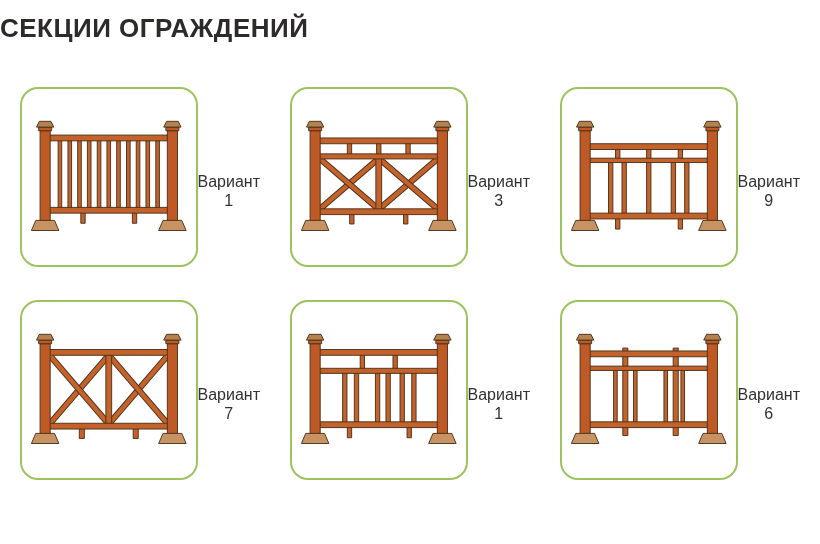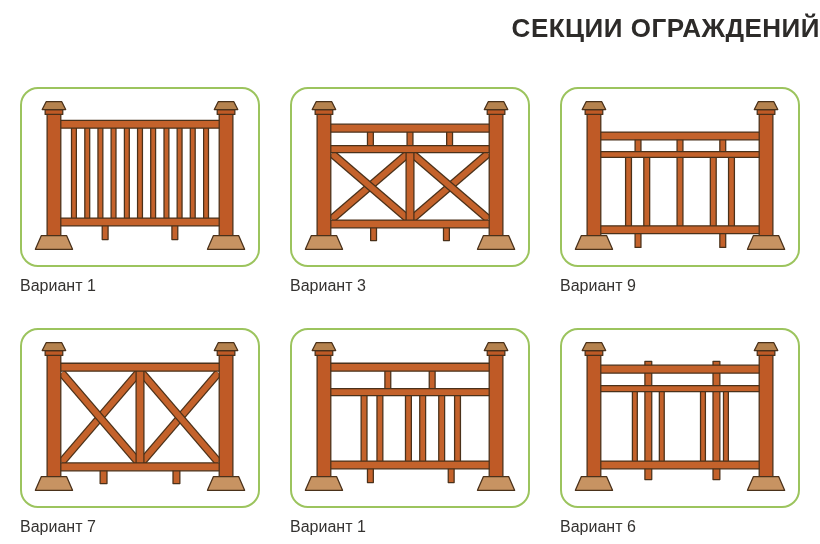--- a/index.html
+++ b/index.html
@@ -3,32 +3,32 @@
 <meta charset="utf-8">
 <style>
   html,body{margin:0;padding:0;}
   body{
     width:820px;height:544px;background:#ffffff;
     font-family:"Liberation Sans","DejaVu Sans",sans-serif;
     overflow:hidden;
   }
   .page{padding-top:13px;}
   .page-title{
-    margin:0;text-align:right;
+    margin:0;text-align:left;
     font-size:26px;font-weight:700;letter-spacing:.5px;
     color:var(--title-text,#2d2b29);
   }
   .grid{
     margin-top:43px;
     display:grid;
     grid-template-columns:repeat(3,240px);
     column-gap:30px;row-gap:33px;
     justify-content:center;
   }
-  .cell{margin:0;display:flex;flex-direction:column;align-items:flex-start;}
+  .cell{margin:0;display:flex;flex-direction:row;align-items:center;}
   .card{
     width:240px;height:180px;box-sizing:border-box;
     border:2px solid var(--card-border,#9cc45e);
     border-radius:18px;background:#fff;overflow:hidden;
   }
   .fence{display:block;width:100%;height:100%;}
   .variant-label{
     margin-top:9px;height:19px;line-height:19px;
     font-size:16px;color:var(--label-text,#343230);
     text-align:center;

